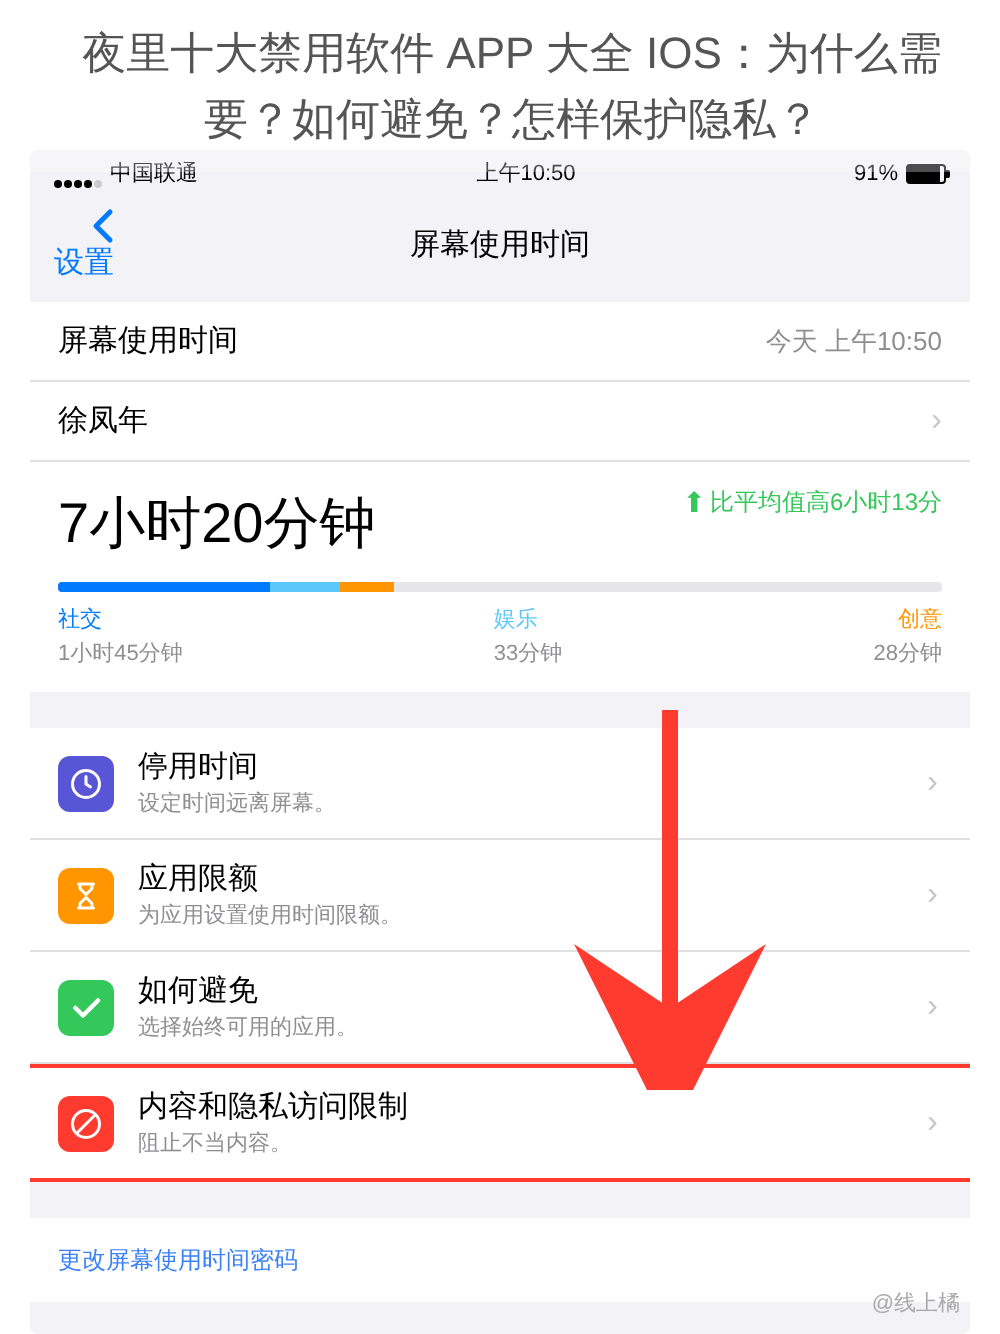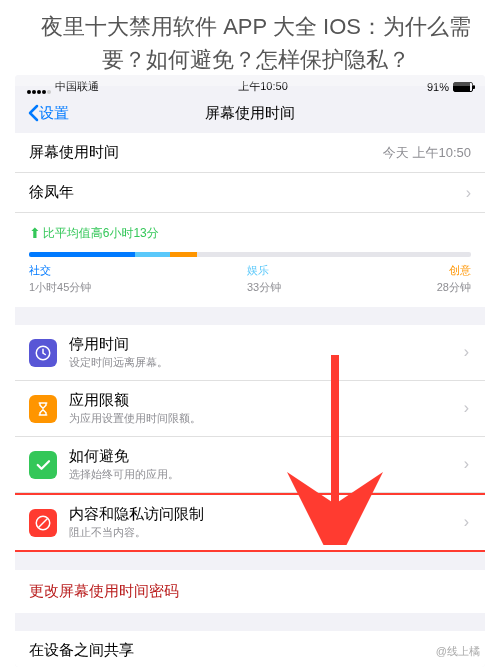--- a/index.html
+++ b/index.html
@@ -13,21 +13,21 @@
     .status-left { display: flex; align-items: flex-end; gap: 4px; }
     .status-right { display: flex; align-items: center; gap: 4px; }
     .signal-dots { display: flex; gap: 1px; }
     .signal-dots span { width: 4px; height: 4px; border-radius: 50%; background: #000; }
     .signal-dots span.empty { background: #ccc; }
     .battery { width: 20px; height: 10px; border: 1px solid #000; border-radius: 2px; position: relative; }
     .battery::after { content: ''; position: absolute; right: -3px; top: 2px; width: 2px; height: 4px; background: #000; border-radius: 0 1px 1px 0; }
     .battery-fill { height: 100%; width: 91%; background: #000; }
     
     .nav-bar { display: flex; align-items: center; justify-content: space-between; padding: 6px 12px 10px; background: #f2f2f7; }
-    .nav-back { display: flex; align-items: flex-start; color: #007aff; font-size: 15px; }
+    .nav-back { display: flex; align-items: flex-end; color: #007aff; font-size: 15px; flex-direction: column; }
     .nav-title { position: absolute; left: 50%; transform: translateX(-50%); font-size: 15px; font-weight: 500; }
     .nav-spacer { width: 60px; }
     
     .list-item { background: #fff; display: flex; align-items: center; justify-content: space-between; padding: 10px 14px; border-bottom: 0.5px solid #e0e0e0; }
     .list-item:first-of-type { border-top: 0.5px solid #e0e0e0; }
     .list-label { font-size: 15px; color: #000; }
     .list-value { font-size: 13px; color: #8e8e93; }
     .chevron { color: #c7c7cc; font-size: 16px; }
     
     .usage-card { background: #fff; padding: 12px 14px; }
@@ -55,21 +55,21 @@
     .setting-text { flex: 1; }
     .setting-title { font-size: 15px; color: #000; }
     .setting-sub { font-size: 11px; color: #8e8e93; margin-top: 1px; }
     
     .icon-purple { background: #5856d6; }
     .icon-orange { background: #ff9500; }
     .icon-green { background: #34c759; }
     .icon-red { background: #ff3b30; }
     
     .link-row { background: #fff; padding: 12px 14px; }
-    .link-text { color: #b91c1c; font-size: 15px; }
+    .link-text { color: #3b82f6; font-size: 12px; }
     
     .arrow-annotation { position: absolute; top: 270px; right: 90px; width: 120px; height: 200px; z-index: 20; pointer-events: none; }
     
     .watermark { position: absolute; bottom: 8px; right: 20px; font-size: 11px; color: #aaa; }
     
     svg.icon-svg { width: 18px; height: 18px; fill: #fff; }
   </style>
 </head>
 <body>
 
@@ -113,20 +113,21 @@
     <span class="list-value">今天 上午10:50</span>
   </div>
 
   <div class="list-item">
     <span class="list-label">徐凤年</span>
     <span class="chevron">›</span>
   </div>
 
   <div class="usage-card">
     <div class="usage-header">
+      <div class="usage-time">7小时20分钟</div>
       <div class="usage-delta">
         <span class="usage-delta-arrow">⬆</span>
         <span>比平均值高6小时13分</span>
       </div>
     </div>
     <div class="usage-bar">
       <div class="usage-seg social" style="width:24%"></div>
       <div class="usage-seg ent" style="width:8%"></div>
       <div class="usage-seg creative" style="width:6%"></div>
     </div>

